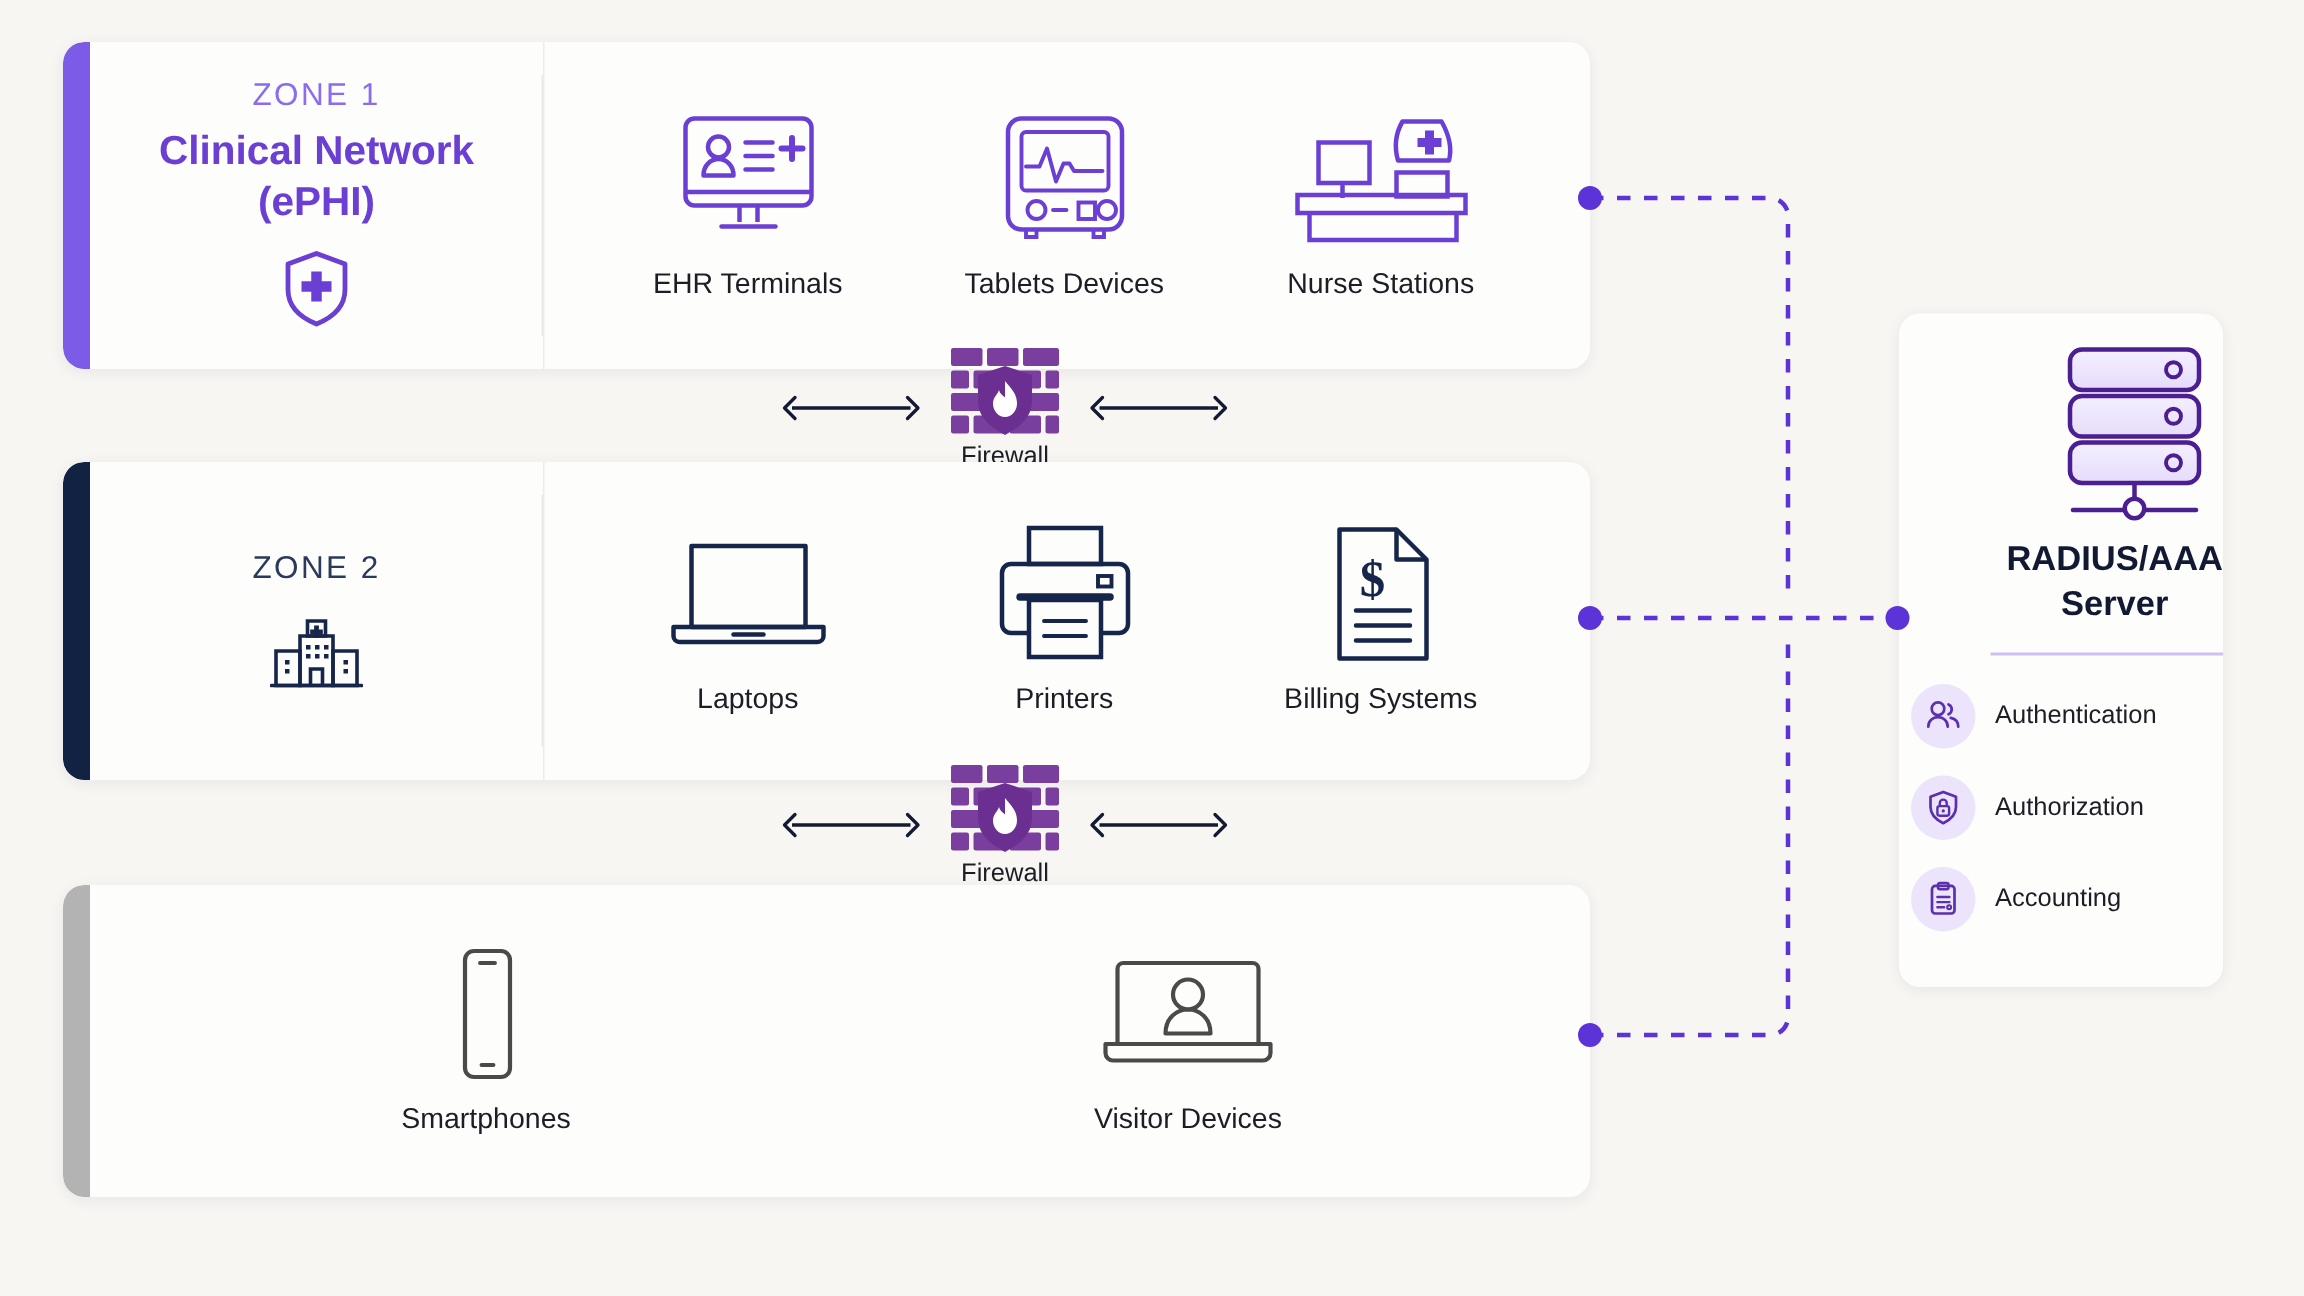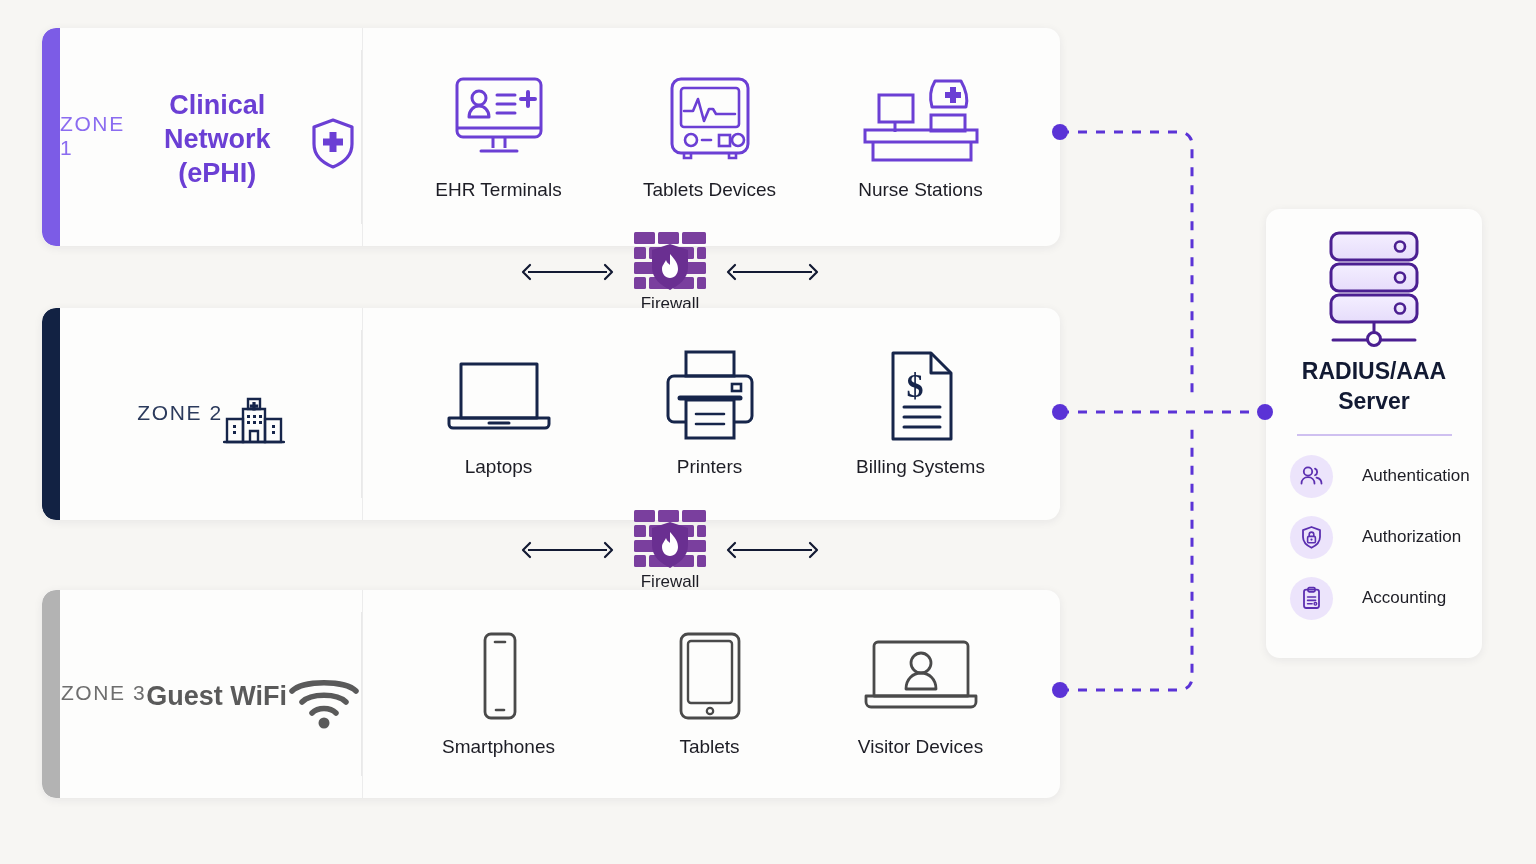--- a/index.html
+++ b/index.html
@@ -23,21 +23,21 @@
   }
   .zone-accent {
     width: 18px;
     flex: 0 0 18px;
     border-radius: 14px 0 0 14px;
   }
   .zone-label {
     width: 303px;
     flex: 0 0 303px;
     display: flex;
-    flex-direction: row;
+    flex-direction: column;
     align-items: center;
     justify-content: center;
     padding-top: 4px;
     border-right: 1px solid #ececec;
     position: relative;
   }
   .zone-label::after {
     content: "";
     position: absolute;
     right: 0; top: 22px; bottom: 22px;
@@ -111,21 +111,21 @@
   
   .server-card {
     position: absolute;
     left: 1266px; top: 209px;
     width: 216px; height: 449px;
     background: #fdfdfc;
     border-radius: 14px;
     box-shadow: 0 2px 10px rgba(30,30,50,0.07);
     display: flex;
     flex-direction: column;
-    align-items: center;
+    align-items: flex-end;
     padding-top: 18px;
   }
   .server-title {
     font-size: 23px;
     font-weight: 700;
     color: #121a33;
     text-align: center;
     line-height: 1.3;
     margin-top: 4px;
   }
@@ -133,22 +133,21 @@
     width: 155px;
     height: 2px;
     background: #cfc0f0;
     margin: 17px 0 10px;
   }
   .feature {
     display: flex;
     align-items: center;
     width: 100%;
     padding-left: 24px;
-    margin: 9px 0;
-    gap: 16px;
+    margin: 9px 16px;
   }
   .feature-bubble {
     width: 43px; height: 43px;
     border-radius: 50%;
     background: #ece4fb;
     display: flex;
     align-items: center;
     justify-content: center;
     flex: 0 0 43px;
   }
@@ -375,57 +374,33 @@
     </div>
     <svg class="arrow" viewBox="0 0 95 22">
       <path d="M8 11 h79" stroke="#131a33" stroke-width="2.2"></path>
       <path d="M10 4 L3 11 L10 18" fill="none" stroke="#131a33" stroke-width="2.2" stroke-linecap="round" stroke-linejoin="round"></path>
       <path d="M85 4 L92 11 L85 18" fill="none" stroke="#131a33" stroke-width="2.2" stroke-linecap="round" stroke-linejoin="round"></path>
     </svg>
   </div>
 
   <div class="zone-card" style="left:42px; top:590px; width:1018px; height:208px;">
     <div class="zone-accent" style="background:#b3b3b3;"></div>
-    <div class="zone-label">
-      <div class="zone-num" style="color:#6e6e6e;">ZONE 3</div>
-      <div class="zone-title" style="color:#5a5a5a;">
-        <div>Guest WiFi</div>
-      </div>
-      <div class="zone-badge" style="margin-top:16px;">
-        <svg width="74" height="56" viewBox="0 0 74 56">
-          <path d="M5 17 C16 6 58 6 69 17" fill="none" stroke="#5a5a5a" stroke-width="5.5" stroke-linecap="round"></path>
-          <path d="M15 28 C24 19 50 19 59 28" fill="none" stroke="#5a5a5a" stroke-width="5.5" stroke-linecap="round"></path>
-          <path d="M25 39 C31 33 43 33 49 39" fill="none" stroke="#5a5a5a" stroke-width="5.5" stroke-linecap="round"></path>
-          <circle cx="37" cy="49" r="5.5" fill="#5a5a5a"></circle>
-        </svg>
-      </div>
-    </div>
     <div class="zone-devices">
 
       <div class="device">
         <div class="device-ico">
           <svg width="60" height="92" viewBox="0 0 60 92">
             <rect x="16" y="4" width="30" height="84" rx="6" fill="none" stroke="#4a4a4a" stroke-width="2.8"></rect>
             <path d="M26 12 h10" stroke="#4a4a4a" stroke-width="2.6" stroke-linecap="round"></path>
             <path d="M27 80 h8" stroke="#4a4a4a" stroke-width="2.6" stroke-linecap="round"></path>
           </svg>
         </div>
         <div class="device-label">Smartphones</div>
       </div>
 
-      <div class="device">
-        <div class="device-ico">
-          <svg width="84" height="92" viewBox="0 0 84 92">
-            <rect x="13" y="4" width="58" height="84" rx="7" fill="none" stroke="#4a4a4a" stroke-width="2.8"></rect>
-            <rect x="20" y="11" width="44" height="62" rx="3" fill="none" stroke="#4a4a4a" stroke-width="2.4"></rect>
-            <circle cx="42" cy="81" r="3.2" fill="none" stroke="#4a4a4a" stroke-width="2.2"></circle>
-          </svg>
-        </div>
-        <div class="device-label">Tablets</div>
-      </div>
 
       <div class="device">
         <div class="device-ico">
           <svg width="130" height="92" viewBox="0 0 130 92">
             <path d="M22 12 h86 a4 4 0 0 1 4 4 v50 h-94 v-50 a4 4 0 0 1 4 -4 z" fill="none" stroke="#4a4a4a" stroke-width="2.8" stroke-linejoin="round"></path>
             <circle cx="65" cy="33" r="10" fill="none" stroke="#4a4a4a" stroke-width="2.8"></circle>
             <path d="M50 59 c0-10 7-16 15-16 s15 6 15 16 z" fill="none" stroke="#4a4a4a" stroke-width="2.8" stroke-linejoin="round"></path>
             <path d="M10 66 h110 v6 a5 5 0 0 1 -5 5 h-100 a5 5 0 0 1 -5 -5 z" fill="none" stroke="#4a4a4a" stroke-width="2.8" stroke-linejoin="round"></path>
           </svg>
         </div>

